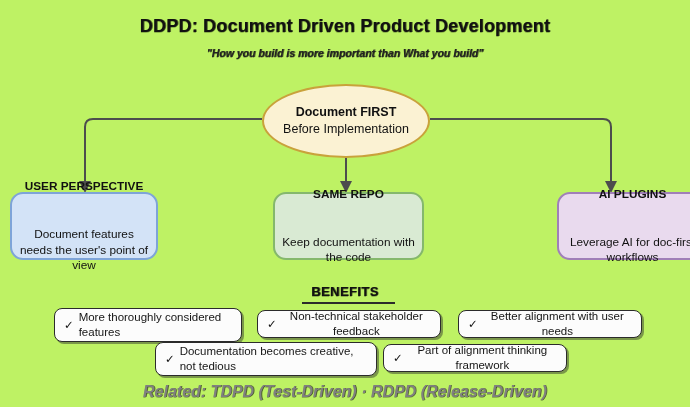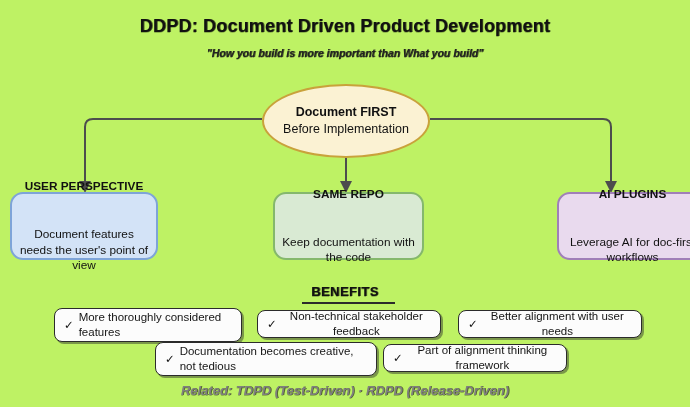--- a/index.html
+++ b/index.html
@@ -81,21 +81,21 @@
   .pill-center { justify-content: center; text-align: center; }
   #pill-1 { left: 54px;  top: 308px; width: 188px; height: 34px; }
   #pill-2 { left: 257px; top: 310px; width: 184px; height: 28px; }
   #pill-3 { left: 458px; top: 310px; width: 184px; height: 28px; }
   #pill-4 { left: 155px; top: 342px; width: 222px; height: 34px; }
   #pill-5 { left: 383px; top: 344px; width: 184px; height: 28px; }
 
   #footer-note {
     top: 383px; left: 0; width: 100%;
     text-align: center;
-    font-size: 13px; font-style: italic; font-weight: bold;
+    font-size: 16px; font-style: italic; font-weight: bold;
   }
 </style>
 </head>
 <body>
 
 <div id="canvas" style="background: #bef264;">
 
   <div id="page-title" class="abs fuzzy">DDPD: Document Driven Product Development</div>
 
   <div id="page-subtitle" class="abs fuzzy">"How you build is more important than What you build"</div>

